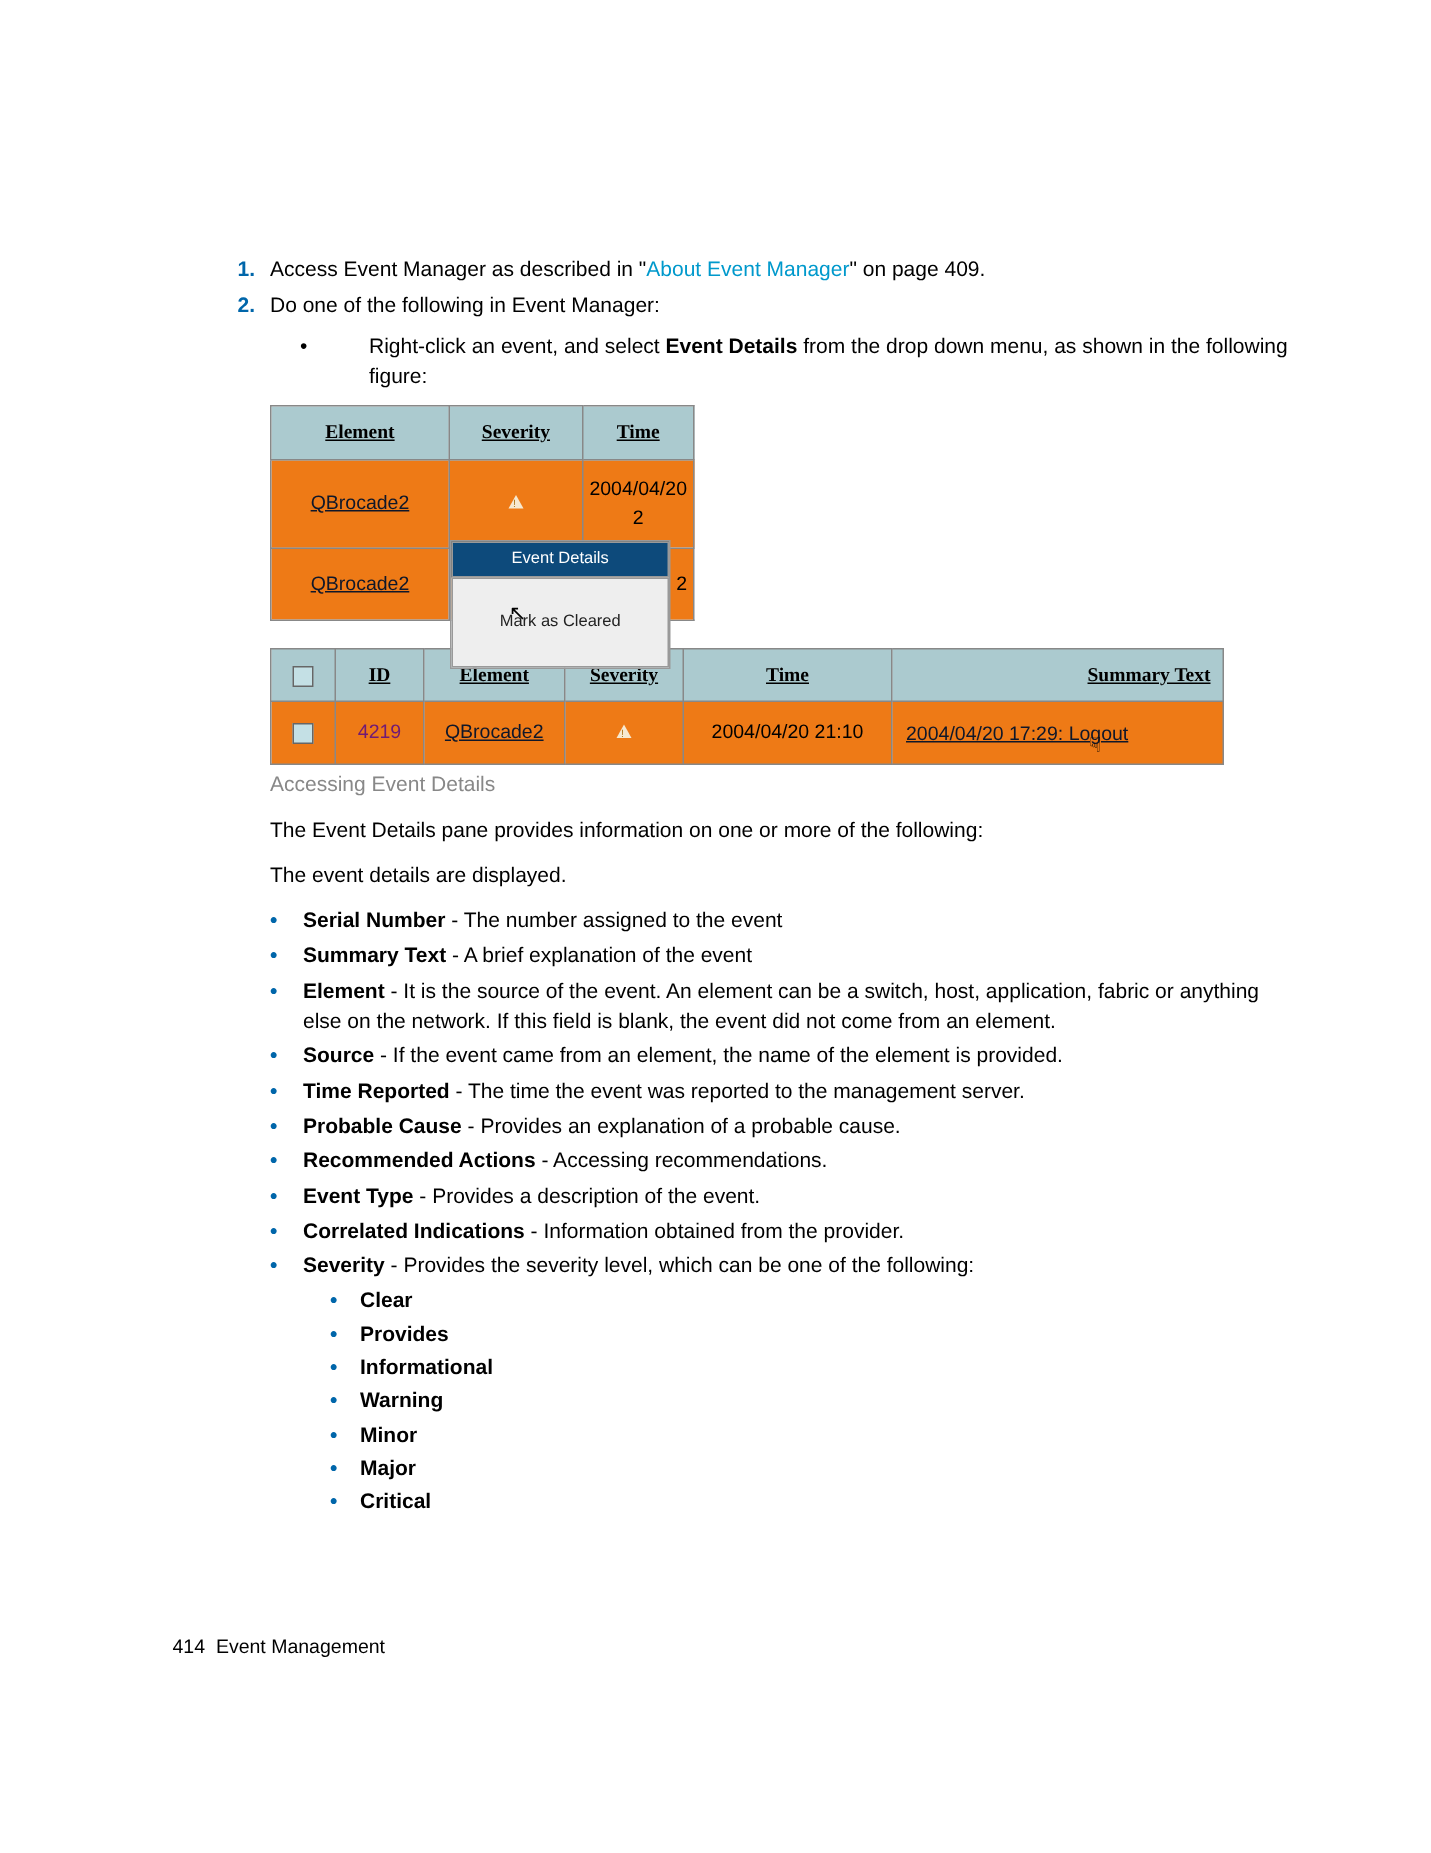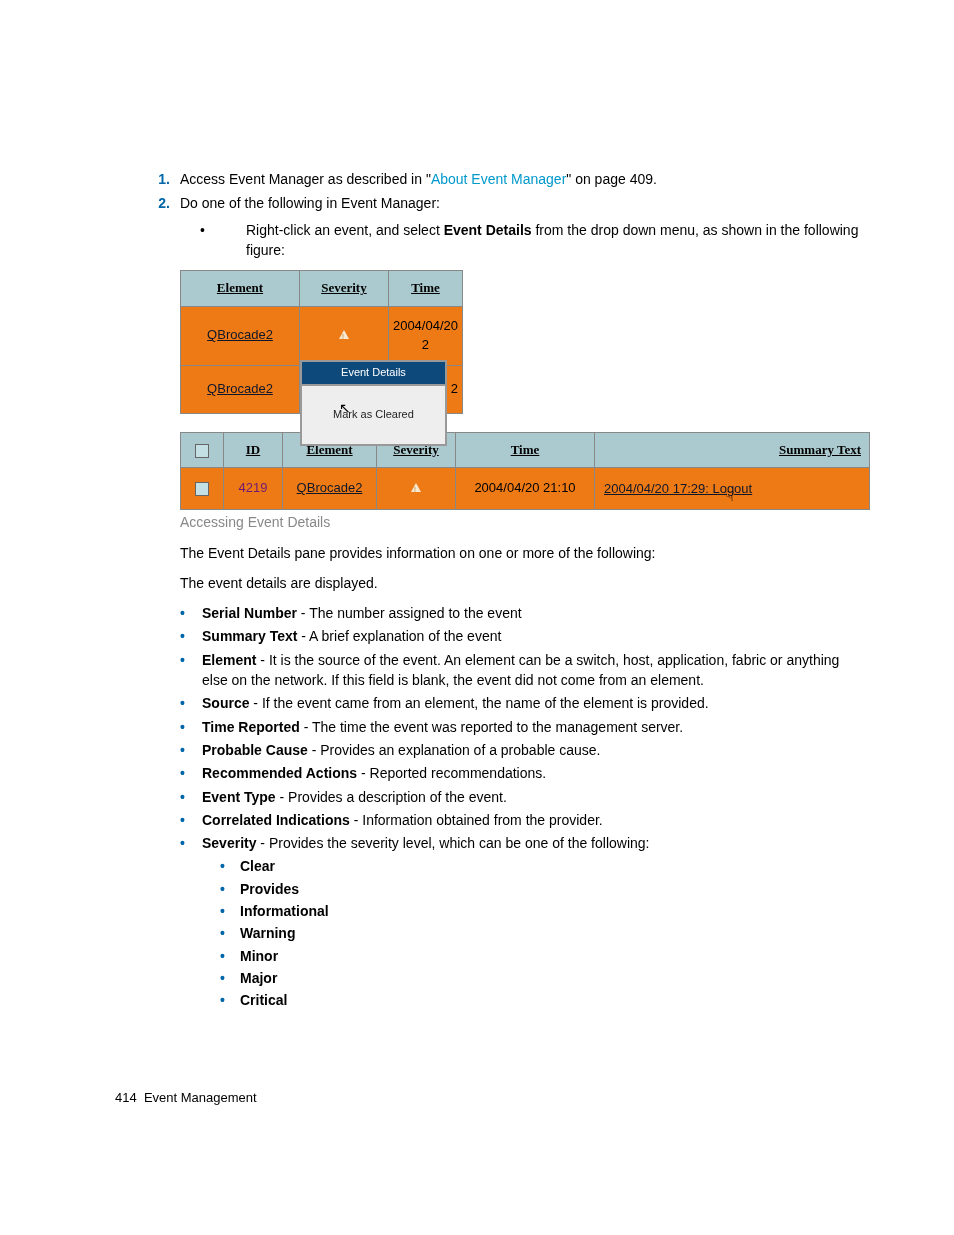--- a/index.html
+++ b/index.html
@@ -103,21 +103,21 @@
     left: 115px;
     font-size: 13px;
   }
   .chk {
     display: inline-block;
     width: 12px; height: 12px;
     background: #c4e0e5;
     border: 1px solid #666;
     vertical-align: middle;
   }
-  .tbl2 { width: 690px; }
+  .tbl2 { width: 636px; }
   .tbl2 th.summary { text-align: right; padding-right: 8px;}
   .tbl2 td.summary { text-align: left; padding-left: 9px;}
 </style>
 </head>
 <body>
 
 <div class="page">
 
   <div class="ol-item">
     <div class="ol-num">1.</div>
@@ -218,21 +218,21 @@
     <div class="row">
         <div class="dot">•</div>
         <div class="body"><b>Time Reported</b><span> - The time the event was reported to the management server.</span></div>
       </div>
     <div class="row">
         <div class="dot">•</div>
         <div class="body"><b>Probable Cause</b><span> - Provides an explanation of a probable cause.</span></div>
       </div>
     <div class="row">
         <div class="dot">•</div>
-        <div class="body"><b>Recommended Actions</b><span> - Reported recommendations.</span></div>
+        <div class="body"><b>Recommended Actions</b><span> - Accessing recommendations.</span></div>
       </div>
     <div class="row">
         <div class="dot">•</div>
         <div class="body"><b>Event Type</b><span> - Provides a description of the event.</span></div>
       </div>
     <div class="row">
         <div class="dot">•</div>
         <div class="body"><b>Correlated Indications</b><span> - Information obtained from the provider.</span></div>
       </div>
     <div class="row">

